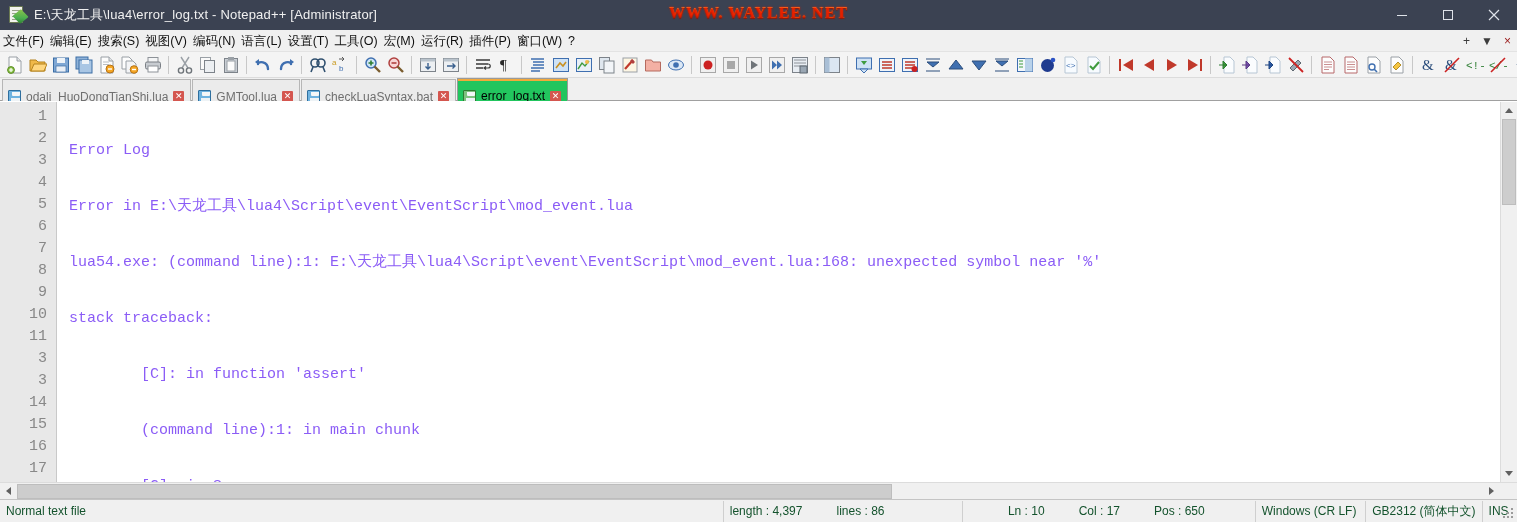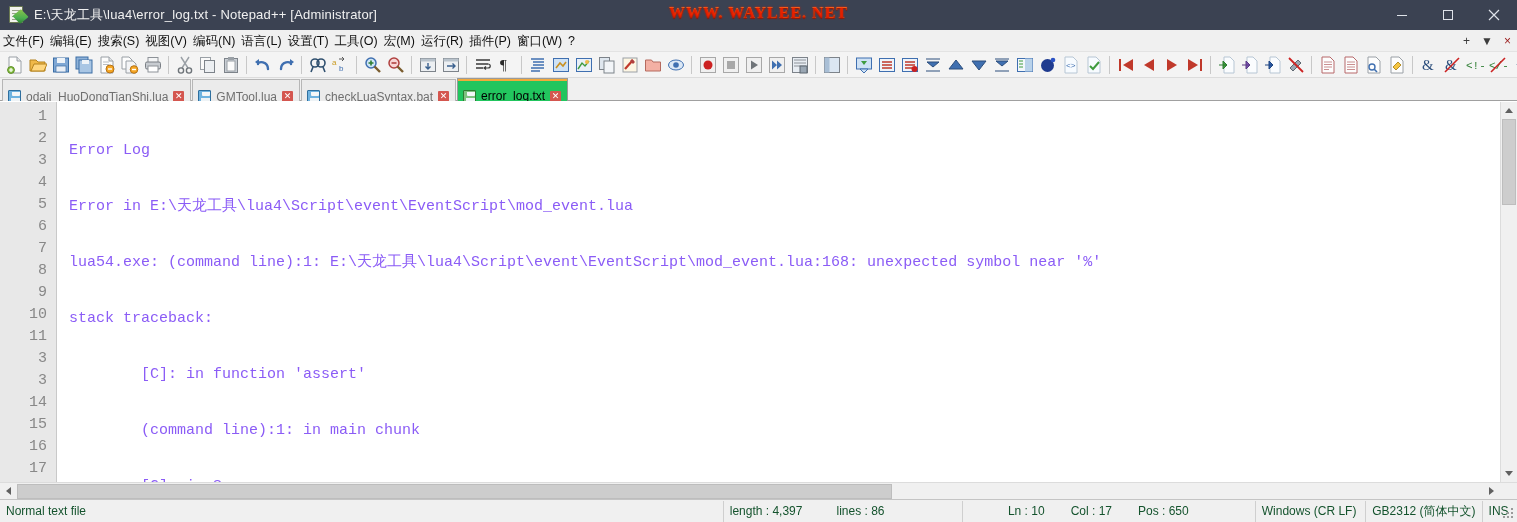--- a/index.html
+++ b/index.html
@@ -204,21 +204,21 @@
     font-size: 12px; color: #14532d;
     position: relative;
   }
   .st-cell {
     height: 21px; display: flex; align-items: center;
     border-right: 1px solid #cfcfcf;
     padding: 0 6px; white-space: nowrap;
   }
   .st-cell.c0 { width: 742px; }
   .st-cell.c1 { width: 245px; gap: 34px; }
-  .st-cell.c2 { width: 260px; gap: 26px; margin-left: 39px; }
+  .st-cell.c2 { width: 260px; gap: 34px; margin-left: 39px; }
   .st-cell.c3 { width: 113px; }
   .st-cell.c4 { width: 118px; }
   .st-cell.c5 { width: 35px; border-right: none; }
   .grip {
     position: absolute; right: 2px; bottom: 2px; width: 12px; height: 12px;
   }
   .grip i { position: absolute; width: 2px; height: 2px; background: #9a9a9a; }
 </style>
 </head>
 <body>

